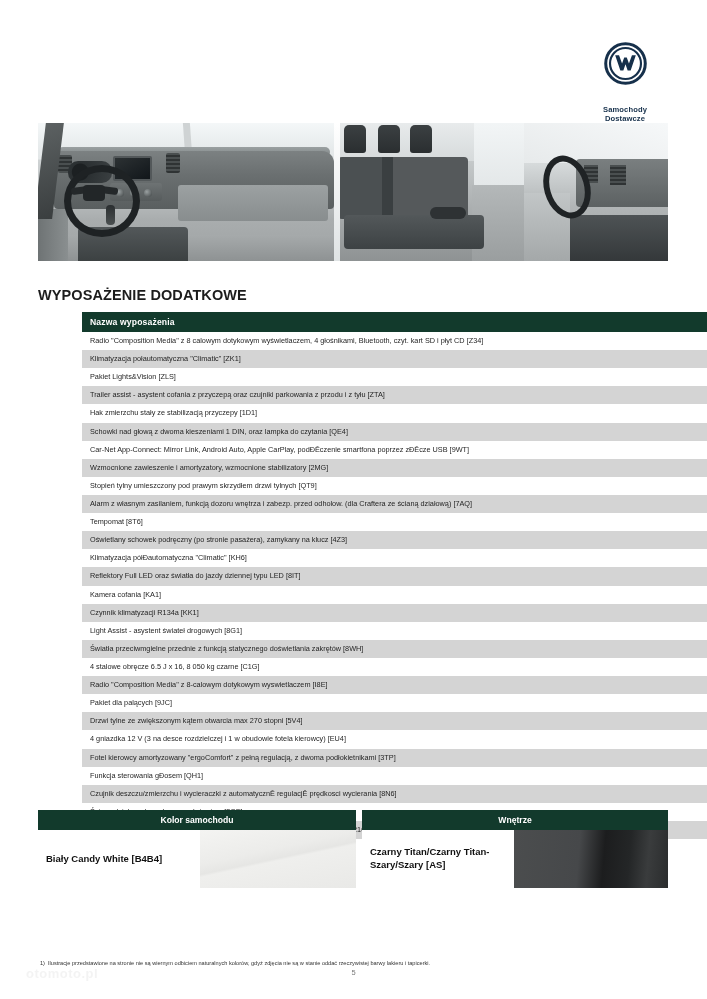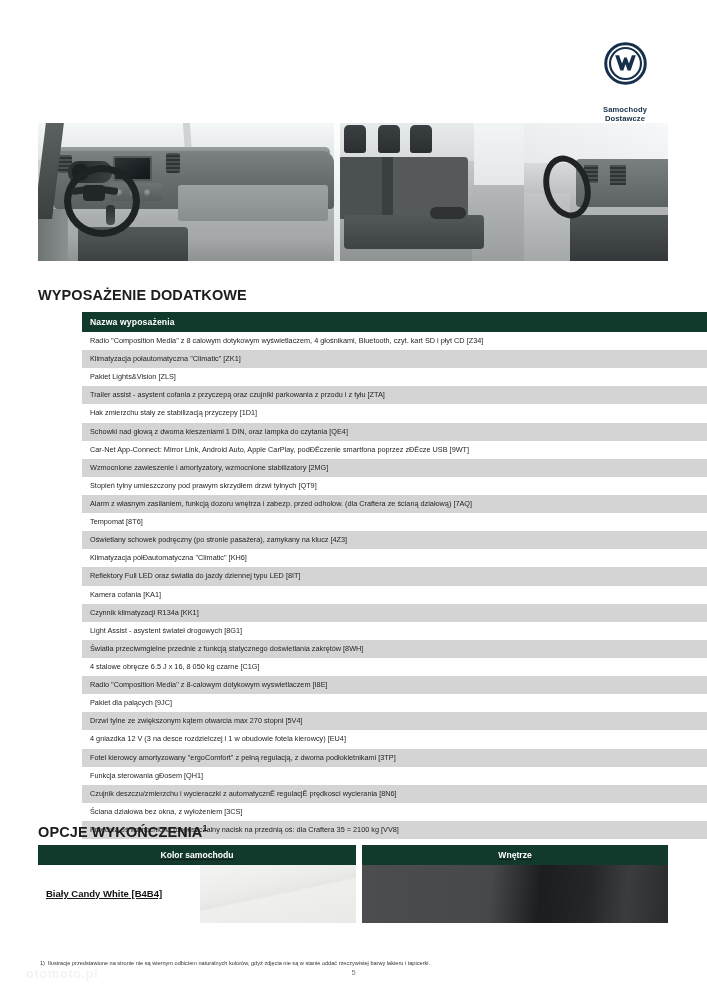--- a/index.html
+++ b/index.html
@@ -275,23 +275,22 @@
     white-space: nowrap;
     overflow: hidden;
   }
   .eq-row.odd  { background: #ffffff; }
   .eq-row.even { background: #d4d4d4; }
 
   
   .fin-table {
     position: absolute;
     left: 38px;
-    top: 845px;
+    top: 810px;
     width: 630px;
-    text-decoration: underline;
   }
   .fin-head {
     display: flex;
     gap: 6px;
   }
   .fin-head > div {
     background: #123a2c;
     color: #ffffff;
     font-size: 8.6px;
     font-weight: bold;
@@ -479,20 +478,21 @@
       <div class="h-color">Kolor samochodu</div>
       <div class="h-inter">Wnętrze</div>
     </div>
 
     <div class="fin-body">
       <div class="fin-cell color-cell">
         <div class="fin-label">Biały Candy White [B4B4]</div>
         <div class="swatch swatch-white"></div>
       </div>
       <div class="fin-cell inter-cell">
+        <div class="fin-label">Czarny Titan/Czarny Titan-Szary/Szary [AS]</div>
         <div class="swatch swatch-dark"></div>
       </div>
     </div>
   </div>
 
   <div class="footnote">
     <span class="fn-mark">1)</span><span>Ilustracje przedstawione na stronie nie są wiernym odbiciem naturalnych kolorów, gdyż zdjęcia nie są w stanie oddać rzeczywistej barwy lakieru i tapicerki.</span>
   </div>
 
   <div class="watermark">otomoto.pl</div>

